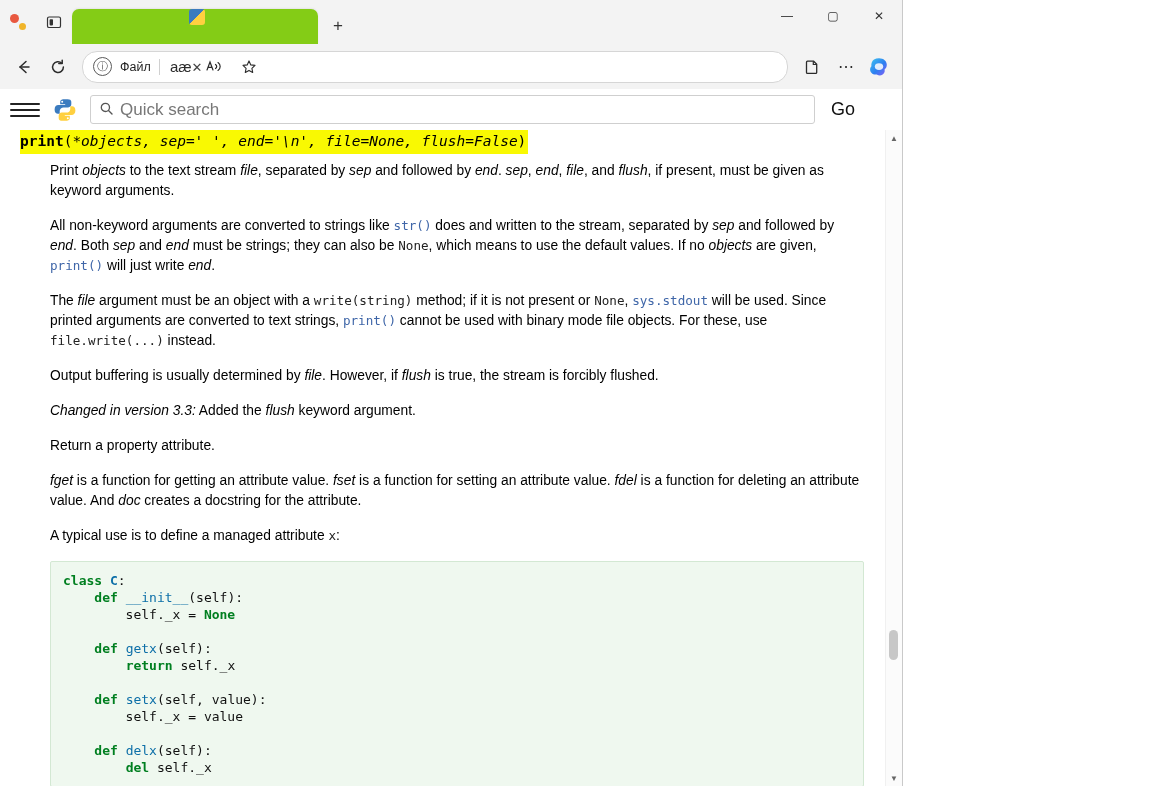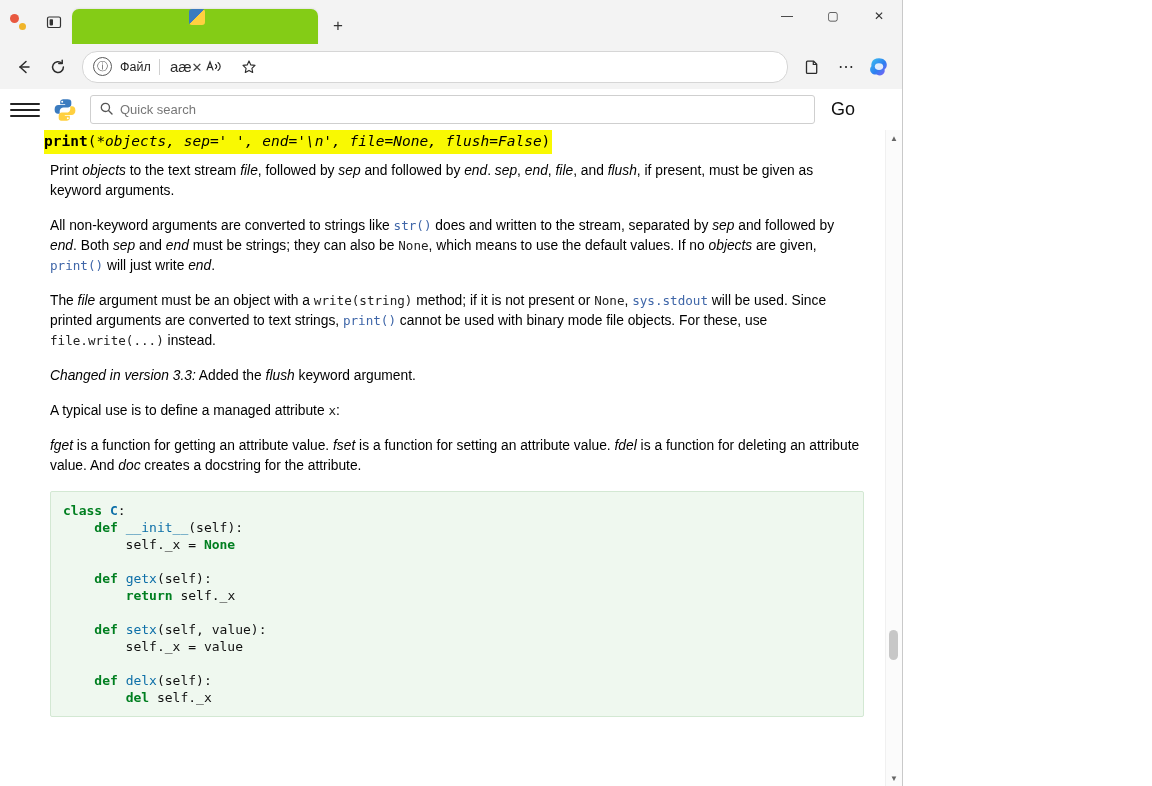--- a/index.html
+++ b/index.html
@@ -68,34 +68,34 @@
     background:#ffffff;border-bottom:1px solid #ffffff;
   }
   .hamburger{width:30px;height:24px;display:flex;flex-direction:column;justify-content:center;gap:4px;flex:0 0 auto;}
   .hamburger span{display:block;height:2px;background:#222;border-radius:1px;}
   .pylogo{width:26px;height:26px;flex:0 0 auto;}
   .searchwrap{flex:1 1 auto;display:flex;align-items:center;gap:6px;max-width:775px;}
   .searchbox{
     flex:1 1 auto;height:27px;border:1px solid #cfcfcf;border-radius:3px;background:#fff;
     display:flex;align-items:center;gap:7px;padding:0 9px;
   }
-  .searchbox .ph{font-size:13px;color:#777;}
+  .searchbox .ph{font-size:17px;color:#777;}
   .gobtn{height:27px;padding:0 10px;font-size:18px;color:#111;background:transparent;border:none;display:flex;align-items:center;}
   
   .doc{
     position:absolute;left:0;right:16px;top:41px;bottom:0;
     padding:0 22px 0 20px;overflow:hidden;background:#fff;
     font-size:13.8px;line-height:1.45;color:#000;
   }
   .sig{
     font-family:"DejaVu Sans Mono","Liberation Mono",monospace;
     font-size:14.5px;color:#000;margin:0 0 3px 0;padding:1px 0 2px 0;
     white-space:nowrap;
   }
-  .sig.highlight{background:#f9f902;display:inline-block;padding-right:2px;margin-left:24px;}
+  .sig.highlight{background:#f9f902;display:inline-block;padding-right:2px;}
   .sig .kw{font-style:italic;font-family:"Liberation Sans",sans-serif;font-size:14px;}
   .sig .fname{font-weight:bold;}
   .sig .params{font-style:italic;}
   .sig .paren{font-weight:normal;}
   .body{margin-left:30px;}
   .body p{margin:0 0 15px 0;}
   .body p.first{margin-top:4px;}
   code, .mono{font-family:"DejaVu Sans Mono","Liberation Mono",monospace;font-size:12.6px;}
   .lit{color:#222;background:transparent;}
   .xref{color:#3f66a8;font-family:"DejaVu Sans Mono","Liberation Mono",monospace;font-size:12.6px;text-align:center;}
@@ -240,36 +240,38 @@
         </div>
       </div>
 
       <div class="doc">
 
         <div>
           <span class="sig highlight"><span class="fname">print</span><span class="paren">(</span><span class="params">*objects, sep=' ', end='\n', file=None, flush=False</span><span class="paren">)</span></span>
         </div>
 
         <div class="body">
-          <p class="first"><span>Print </span><em>objects</em><span> to the text stream </span><em>file</em><span>, followed by </span><em>sep</em><span> and followed by </span><em>end</em><span>. </span><em>sep</em><span>, </span><em>end</em><span>, </span><em>file</em><span>, and </span><em>flush</em><span>, if present, must be given as keyword arguments.</span></p>
+          <p class="first"><span>Print </span><em>objects</em><span> to the text stream </span><em>file</em><span>, separated by </span><em>sep</em><span> and followed by </span><em>end</em><span>. </span><em>sep</em><span>, </span><em>end</em><span>, </span><em>file</em><span>, and </span><em>flush</em><span>, if present, must be given as keyword arguments.</span></p>
 
           <p><span>All non-keyword arguments are converted to strings like </span><span class="xref">str()</span><span> does and written to the stream, separated by </span><em>sep</em><span> and followed by </span><em>end</em><span>. Both </span><em>sep</em><span> and </span><em>end</em><span> must be strings; they can also be </span><code class="lit">None</code><span>, which means to use the default values. If no </span><em>objects</em><span> are given, </span><span class="xref">print()</span><span> will just write </span><em>end</em><span>.</span></p>
 
           <p><span>The </span><em>file</em><span> argument must be an object with a </span><code class="lit">write(string)</code><span> method; if it is not present or </span><code class="lit">None</code><span>, </span><span class="xref">sys.stdout</span><span> will be used. Since printed arguments are converted to text strings, </span><span class="xref">print()</span><span> cannot be used with binary mode file objects. For these, use </span><code class="lit">file.write(...)</code><span> instead.</span></p>
 
+          <p><span>Output buffering is usually determined by </span><em>file</em><span>. However, if </span><em>flush</em><span> is true, the stream is forcibly flushed.</span></p>
 
           <p class="versionmod"><em>Changed in version 3.3:</em><span> Added the </span><em>flush</em><span> keyword argument.</span></p>
         </div>
 
 
         <div class="body">
+          <p class="first">Return a property attribute.</p>
+
+          <p><em>fget</em><span> is a function for getting an attribute value. </span><em>fset</em><span> is a function for setting an attribute value. </span><em>fdel</em><span> is a function for deleting an attribute value. And </span><em>doc</em><span> creates a docstring for the attribute.</span></p>
 
           <p><span>A typical use is to define a managed attribute </span><code class="lit">x</code><span>:</span></p>
-
-          <p><em>fget</em><span> is a function for getting an attribute value. </span><em>fset</em><span> is a function for setting an attribute value. </span><em>fdel</em><span> is a function for deleting an attribute value. And </span><em>doc</em><span> creates a docstring for the attribute.</span></p>
         </div>
 
         <div class="codeblock" id="codeblock"><span class="k">class</span> <span class="nc">C</span>:
     <span class="k">def</span> <span class="nf">__init__</span>(self):
         self._x = <span class="nb">None</span>
 
     <span class="k">def</span> <span class="nf">getx</span>(self):
         <span class="k">return</span> self._x
 
     <span class="k">def</span> <span class="nf">setx</span>(self, value):

